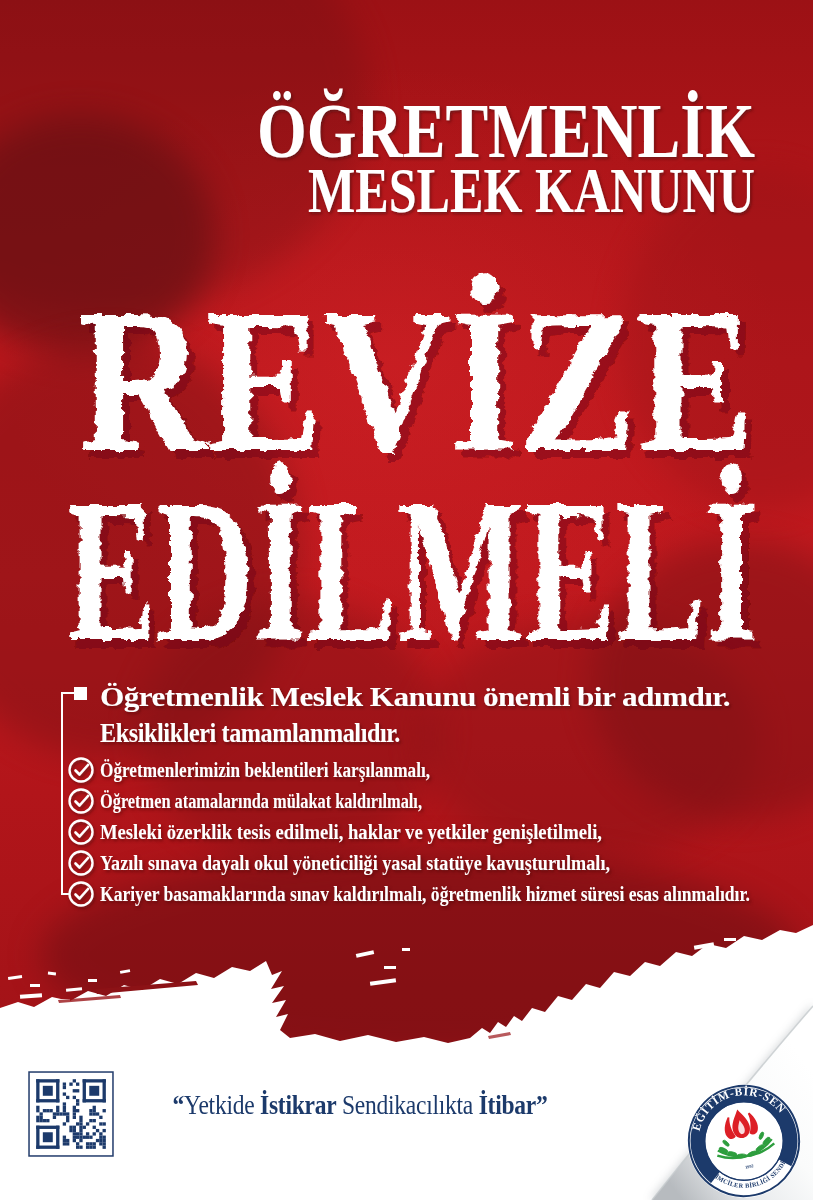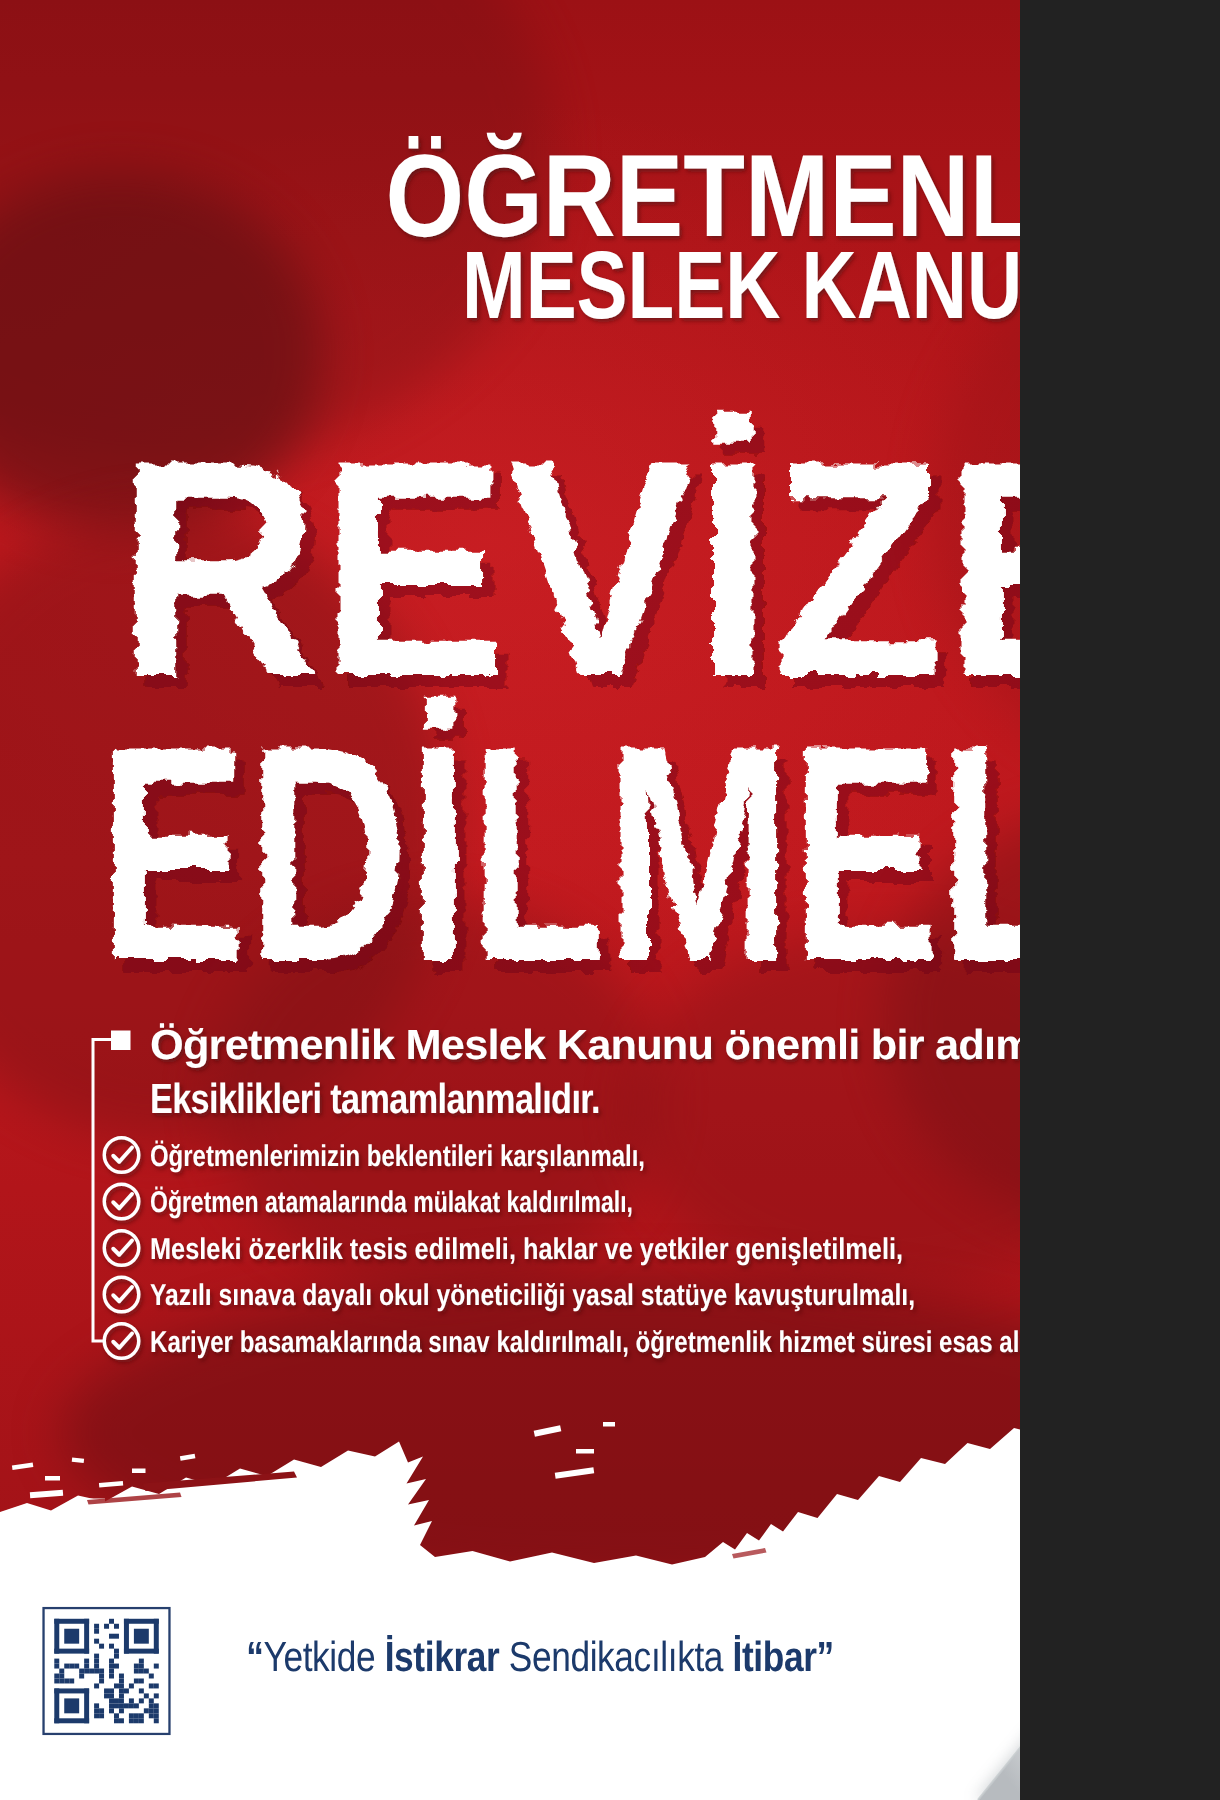--- a/index.html
+++ b/index.html
@@ -1,18 +1,18 @@
 <!DOCTYPE html>
 <html><head>
 <meta charset="utf-8">
 <style>
   html,body{margin:0;padding:0;background:#222;}
   .poster{
-    position:relative;width:680px;height:1200px;overflow:hidden;
-    font-family:Liberation Sans, sans-serif;
+    position:relative;width:813px;height:1200px;overflow:hidden;
+    font-family:Liberation Serif, serif;
     background:
       radial-gradient(560px 420px at 48% 30%, rgba(228,44,48,.30), rgba(228,44,48,0) 70%),
       linear-gradient(180deg,#9c1115 0%,#ad1418 14%,#bb171c 30%,#c0191e 48%,#b2151a 66%,#a51318 82%,#9c1216 100%);
   }
   .sil{position:absolute;border-radius:50%;filter:blur(16px);}
   .overlay{position:absolute;left:0;top:0;z-index:2;}
   .qr{position:absolute;left:28px;top:1071px;z-index:4;}
   .slogan{
     position:absolute;left:30px;top:1089px;width:660px;z-index:4;
     text-align:center;font-size:28px;color:#1c3a6b;

